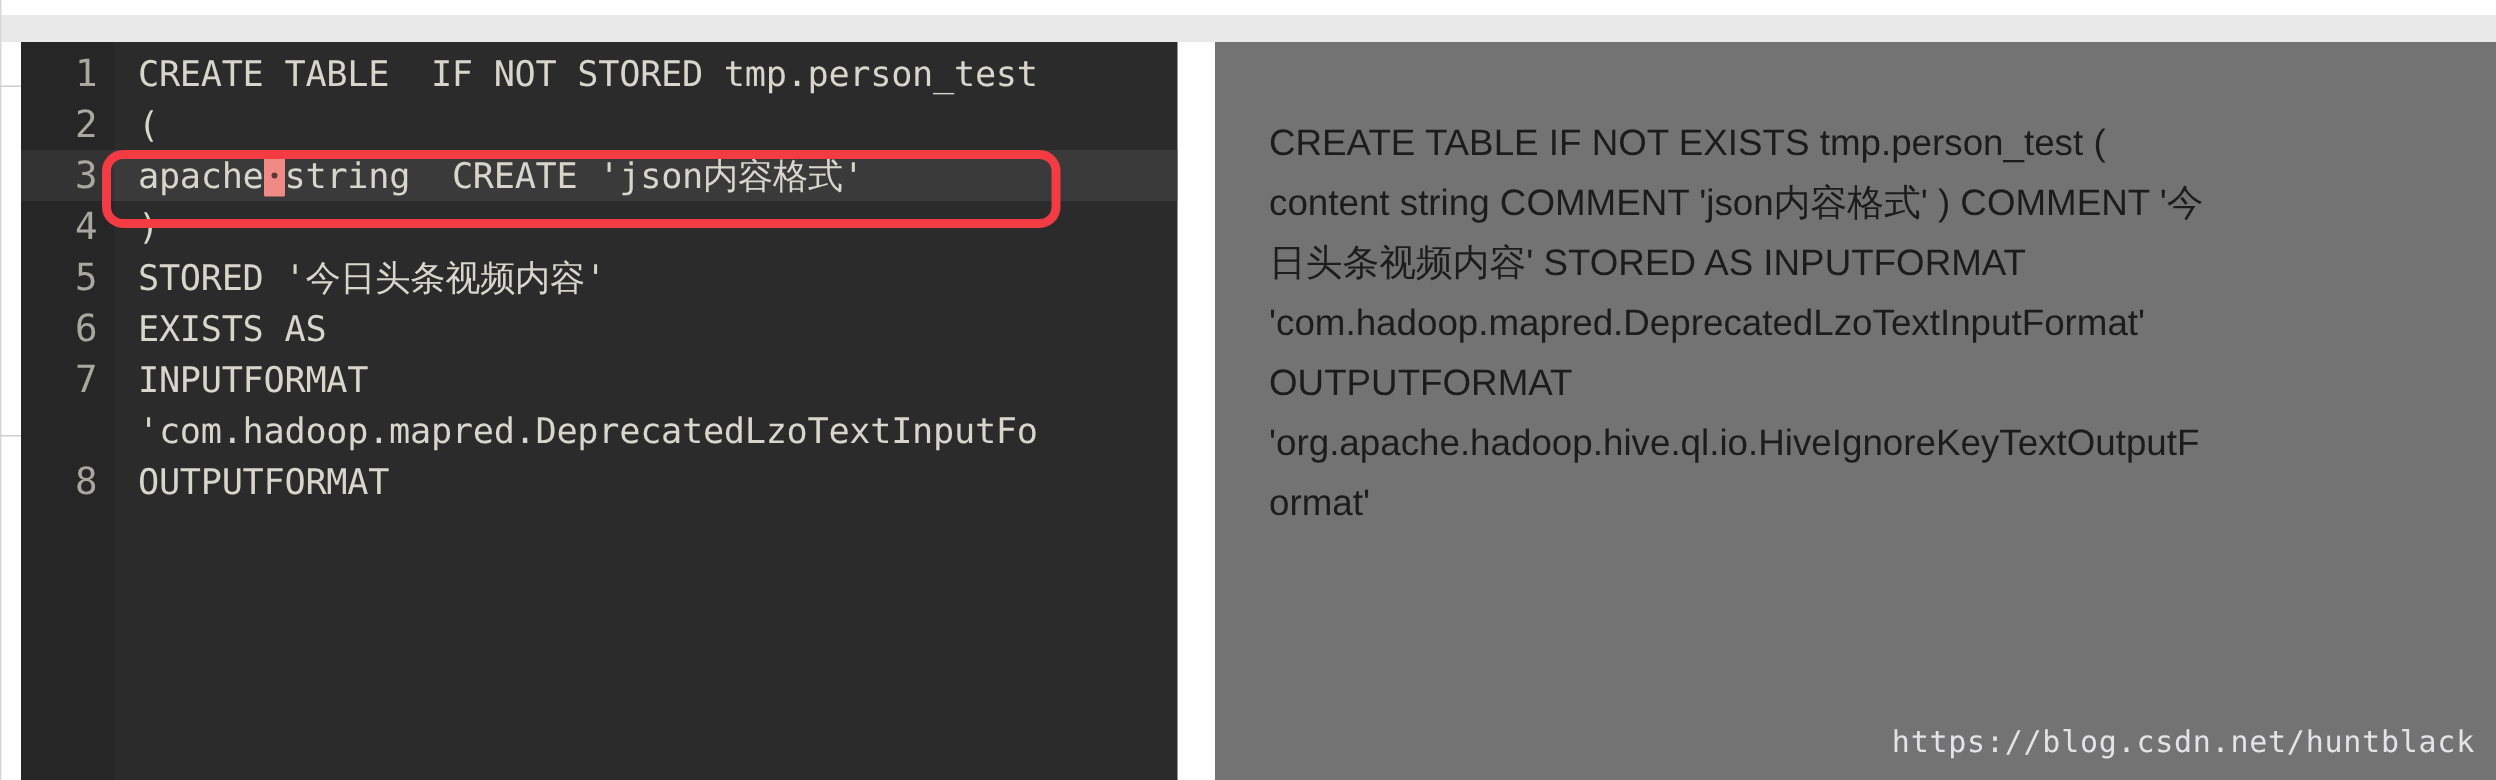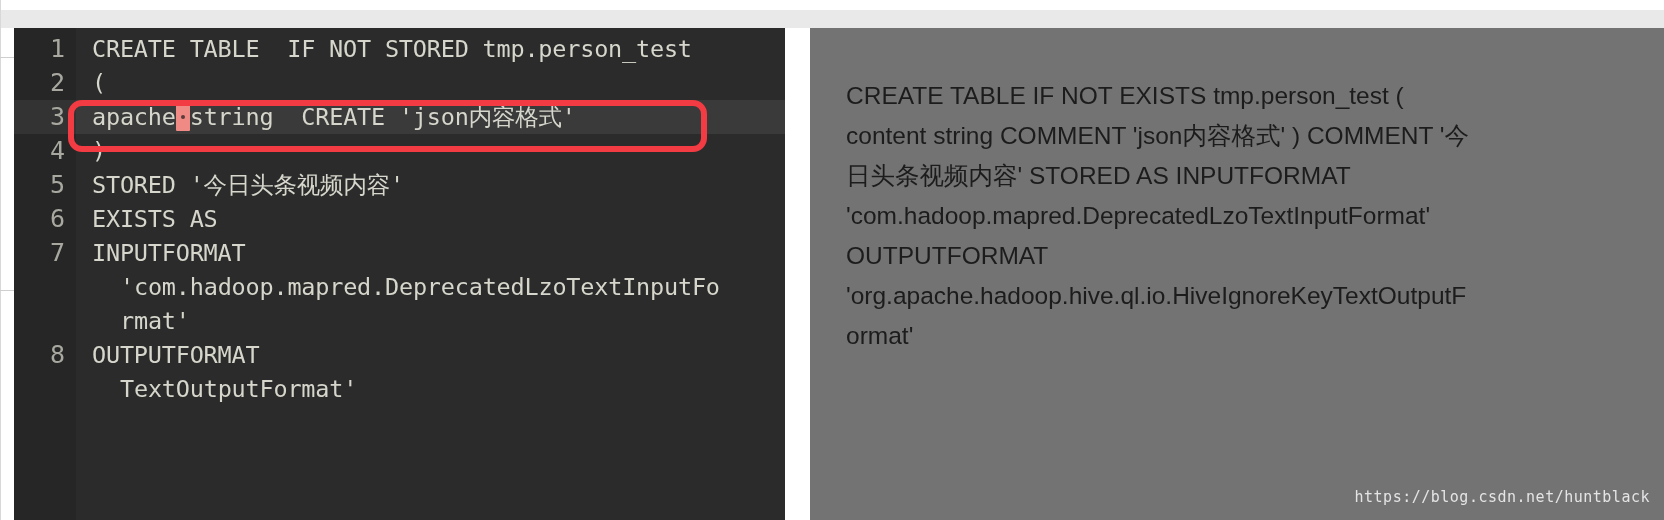--- a/index.html
+++ b/index.html
@@ -91,21 +91,21 @@
   .code {
     flex: 1 1 auto;
     padding-left: 16px;
     color: #d6d6cc;
     font-family: "DejaVu Sans Mono", "Liberation Mono", monospace;
     font-size: 23.5px;
     line-height: 34px;
     letter-spacing: -0.2px;
     white-space: pre;
   }
-  .code .wrapped { display: block; margin-left: 28px; }
+  .code .wrapped { display: block; }
 
   
   .ws-mark {
     display: inline-block;
     position: relative;
     width: 14px;
     height: 28px;
     vertical-align: -6px;
     background: #f08a84;
     border-radius: 1px;
@@ -156,21 +156,21 @@
   }
   .right-text .rline { display: block; }
 
   
   .watermark {
     position: absolute;
     right: 14px;
     bottom: 14px;
     color: #e4e4e6;
     font-family: "DejaVu Sans Mono", "Liberation Mono", monospace;
-    font-size: 15px;
+    font-size: 20px;
     letter-spacing: 0.5px;
     white-space: nowrap;
   }
 </style>
 </head>
 <body>
 
 <div class="top-band"></div>
 <div class="left-rule"></div>
 <div class="left-tick a"></div>
@@ -198,25 +198,25 @@
       <div class="line">
         <div class="gutter">5</div>
         <div class="code"><span>STORED '今日头条视频内容'</span></div>
       </div>
       <div class="line">
         <div class="gutter">6</div>
         <div class="code"><span>EXISTS AS</span></div>
       </div>
       <div class="line">
         <div class="gutter">7</div>
-        <div class="code"><span>INPUTFORMAT</span><span class="wrapped">'com.hadoop.mapred.DeprecatedLzoTextInputFo</span><span class="wrapped">rmat'</span></div>
+        <div class="code"><span>INPUTFORMAT</span><span class="wrapped">'com.hadoop.mapred.DeprecatedLzoTextInputFo</span></div>
       </div>
       <div class="line">
         <div class="gutter">8</div>
-        <div class="code"><span>OUTPUTFORMAT</span><span class="wrapped">TextOutputFormat'</span></div>
+        <div class="code"><span>OUTPUTFORMAT</span></div>
       </div>
     </div>
   <div class="annot-box"></div>
 </div>
 
 <div class="right-panel">
   <div class="right-text" id="right-text"><span class="rline">CREATE TABLE IF NOT EXISTS tmp.person_test (</span><span class="rline">content string COMMENT 'json内容格式' ) COMMENT '今</span><span class="rline">日头条视频内容' STORED AS INPUTFORMAT</span><span class="rline">'com.hadoop.mapred.DeprecatedLzoTextInputFormat'</span><span class="rline">OUTPUTFORMAT</span><span class="rline">'org.apache.hadoop.hive.ql.io.HiveIgnoreKeyTextOutputF</span><span class="rline">ormat'</span></div>
   <div class="watermark">https://blog.csdn.net/huntblack</div>
 </div>
 

